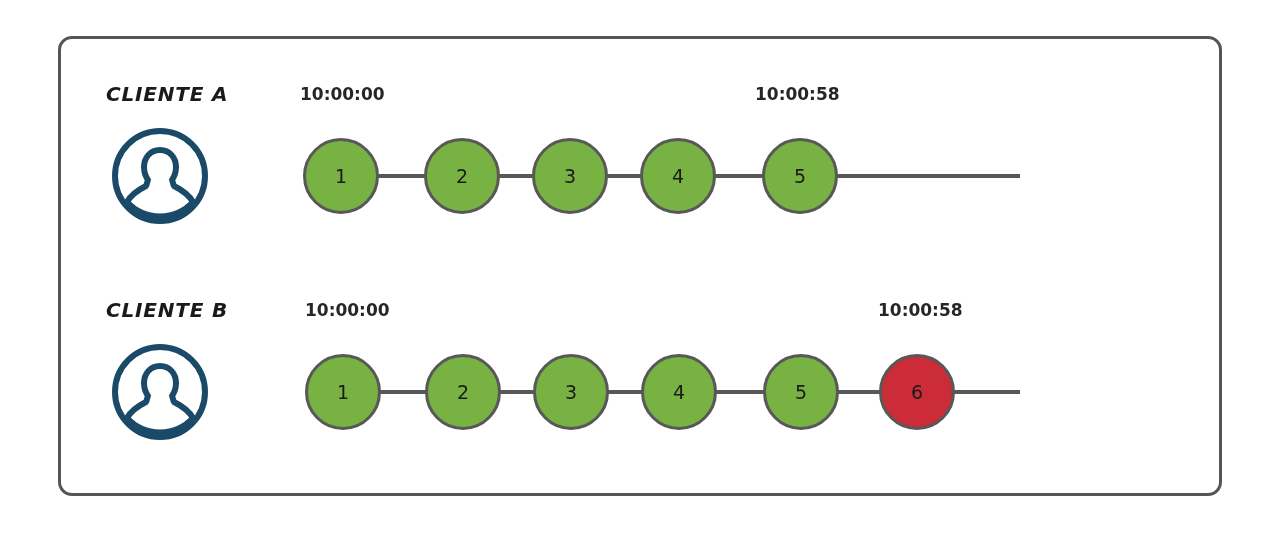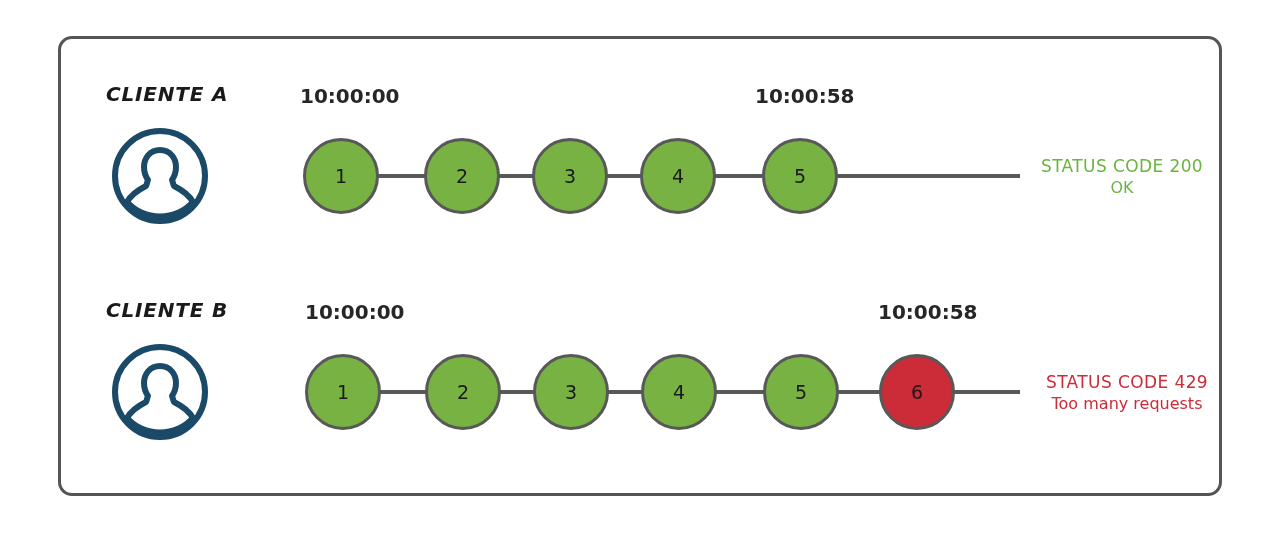--- a/index.html
+++ b/index.html
@@ -65,21 +65,21 @@
     top: 66px;
     width: 100px;
     height: 100px;
   }
 
   
   .timestamp {
     position: absolute;
     top: 24px;
     font-family: "DejaVu Sans", sans-serif;
-    font-size: 20px;
+    font-size: 17px;
     font-weight: bold;
     color: #262626;
     white-space: nowrap;
   }
 
   
   .chain {
     position: absolute;
     left: 0;
     top: 78px;
@@ -164,24 +164,20 @@
     <div class="chain">
       <div class="link" style="left:305px; width:715px;"></div>
 
       <div class="node ok" style="left:303px;">1</div>
       <div class="node ok" style="left:424px;">2</div>
       <div class="node ok" style="left:532px;">3</div>
       <div class="node ok" style="left:640px;">4</div>
       <div class="node ok" style="left:762px;">5</div>
     </div>
 
-    <div class="status ok" style="left:1022px; top:96px; width:200px;">
-      <div class="line1">STATUS CODE 200</div>
-      <div class="line2">OK</div>
-    </div>
   </div>
 
   <div class="row row-b">
 
     <div class="client-label">CLIENTE B</div>
 
     <div class="avatar">
       <svg width="100" height="100" viewBox="0 0 100 100">
         <circle cx="50" cy="50" r="45" fill="none" stroke="#1B4A68" stroke-width="6"></circle>
         <path d="M50 24
@@ -205,19 +201,15 @@
       <div class="link" style="left:307px; width:713px;"></div>
 
       <div class="node ok" style="left:305px;">1</div>
       <div class="node ok" style="left:425px;">2</div>
       <div class="node ok" style="left:533px;">3</div>
       <div class="node ok" style="left:641px;">4</div>
       <div class="node ok" style="left:763px;">5</div>
       <div class="node err" style="left:879px;">6</div>
     </div>
 
-    <div class="status err" style="left:1022px; top:96px; width:210px;">
-      <div class="line1">STATUS CODE 429</div>
-      <div class="line2">Too many requests</div>
-    </div>
   </div>
 
 </div>
 
 </body></html>

